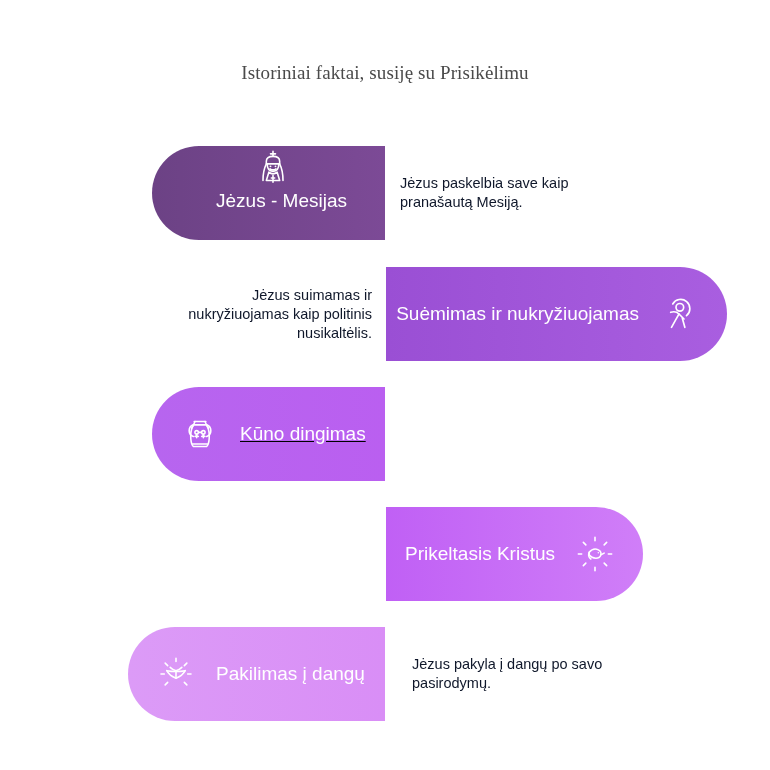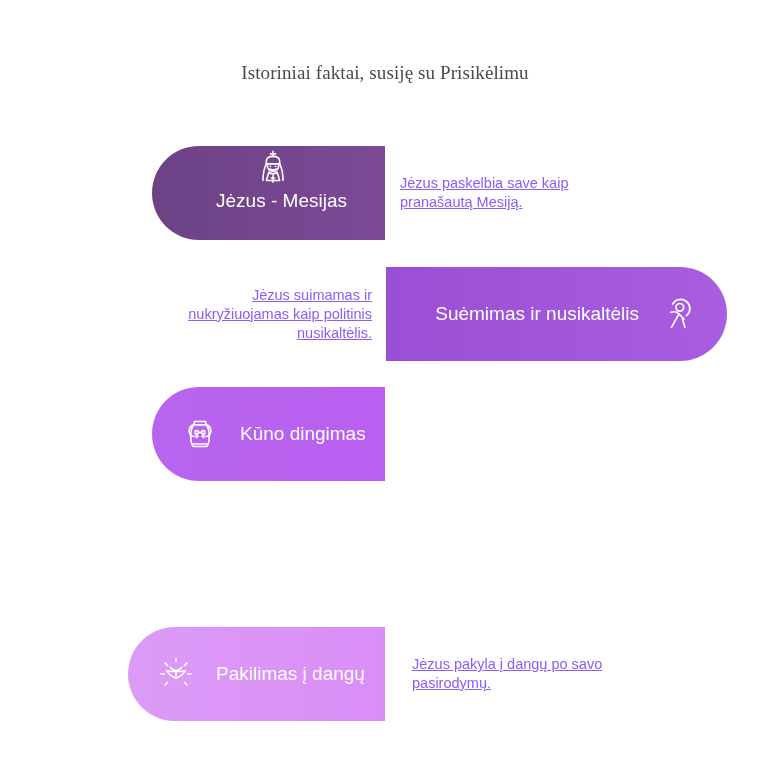--- a/index.html
+++ b/index.html
@@ -93,22 +93,21 @@
   
   .desc {
     position: absolute;
     top: 0;
     height: 94px;
     display: flex;
     flex-direction: column;
     justify-content: center;
     font-size: 14.5px;
     line-height: 19px;
-    color: #8b5cf6;
-    text-decoration: underline;
+    color: #0f172a;
   }
   .desc.align-left  { text-align: left; }
   .desc.align-right { text-align: right; }
 </style>
 </head>
 <body>
 
 <div class="infographic">
 
   <div class="page-title">Istoriniai faktai, susiję su Prisikėlimu</div>
@@ -129,54 +128,67 @@
         </svg>
       </span>
       <span class="pill-label">Jėzus - Mesijas</span>
     </div>
     <div class="desc align-left" style="left:400px; width:215px;">Jėzus paskelbia save kaip pranašautą Mesiją.</div>
   </div>
 
   <div class="row" style="left:0; top:267px; width:728px;">
     <div class="desc align-right" style="left:157px; width:215px;">Jėzus suimamas ir nukryžiuojamas kaip politinis nusikaltėlis.</div>
     <div class="pill right-cap" style="left:386px; width:341px; background:linear-gradient(90deg,#9a4fd4,#a95ee0);">
-      <span class="pill-label">Suėmimas ir nusikaltėlis</span>
+      <span class="pill-label">Suėmimas ir nukryžiuojamas</span>
       <span class="pill-icon">
         <svg viewBox="0 0 48 48" fill="none" stroke="#ffffff" stroke-width="2" stroke-linecap="round" stroke-linejoin="round">
           <path d="M33 26 a11 11 0 1 0 -16.5 -14"></path>
           <circle cx="25" cy="16" r="4.6"></circle>
           <path d="M14 22 q6 -2 10 2 l6 6"></path>
           <path d="M24 24 l-4 7 l-5 9"></path>
           <path d="M28 29 l3 11"></path>
         </svg>
       </span>
     </div>
   </div>
 
   <div class="row" style="left:0; top:387px; width:770px;">
-    <div class="pill left-cap" style="left:152px; width:233px; background:linear-gradient(90deg,#b765ef,#ba5ff0);">
+    <div class="pill left-cap" style="left:152px; width:233px; background:linear-gradient(90deg,#b765ef,#ba5ff0);text-decoration:underline;">
       <span class="pill-icon">
         <svg viewBox="0 0 48 48" fill="none" stroke="#ffffff" stroke-width="1.9" stroke-linecap="round" stroke-linejoin="round">
           <path d="M17 9 h14"></path>
           <path d="M18 9 q-2 5 -4 8 M30 9 q2 5 4 8"></path>
           <path d="M16 13 q-5 2 -5 7 t5 7"></path>
           <path d="M32 13 q5 2 5 7 t-5 7"></path>
           <path d="M16 13 q-4 8 -3 17 q0.6 7 3 9 h16 q2.4 -2 3 -9 q1 -9 -3 -17 z"></path>
           <path d="M15 36 h18"></path>
           <circle cx="20" cy="22" r="2.1"></circle>
           <circle cx="28" cy="22" r="2.1"></circle>
           <path d="M20 24.5 v4 M18 27 l2 -1 2 1 M28 24.5 v4 M26 27 l2 -1 2 1"></path>
           <path d="M22.2 22 h3.6"></path>
         </svg>
       </span>
       <span class="pill-label">Kūno dingimas</span>
     </div>
   </div>
 
   <div class="row" style="left:0; top:507px; width:770px;">
+    <div class="pill right-cap" style="left:386px; width:257px; background:linear-gradient(90deg,#c060f5,#d07ef8);">
+      <span class="pill-label">Prikeltasis Kristus</span>
+      <span class="pill-icon">
+        <svg viewBox="0 0 48 48" fill="none" stroke="#ffffff" stroke-width="1.9" stroke-linecap="round" stroke-linejoin="round">
+          <path d="M24 4 v4 M24 40 v4 M4 24 h4 M40 24 h4
+                   M10 10 l3 3 M35 35 l3 3 M38 10 l-3 3 M13 35 l-3 3"></path>
+          <path d="M17 22 q5 -6 11 -3 q4 2 3 6 q-1 4 -6 4 q-5 0 -8 -4 z"></path>
+          <path d="M17 22 q-2 5 2 8"></path>
+          <path d="M31 25 l4 -2"></path>
+          <circle cx="28" cy="22.5" r="0.9" fill="#ffffff" stroke="none"></circle>
+        </svg>
+      </span>
+    </div>
   </div>
 
   <div class="row" style="left:0; top:627px; width:674px;">
     <div class="pill left-cap" style="left:128px; width:257px; background:linear-gradient(90deg,#dc9bf7,#d98ef6);">
       <span class="pill-icon">
         <svg viewBox="0 0 48 48" fill="none" stroke="#ffffff" stroke-width="1.9" stroke-linecap="round" stroke-linejoin="round">
           <path d="M24 5 v4 M6 24 h4 M38 24 h4
                    M11 11 l3 3 M37 11 l-3 3 M11 37 l3 -3 M37 37 l-3 -3"></path>
           <path d="M13 20 q5 1 11 1 t11 -1"></path>
           <path d="M13 20 q3 6 11 9 q8 -3 11 -9"></path>

